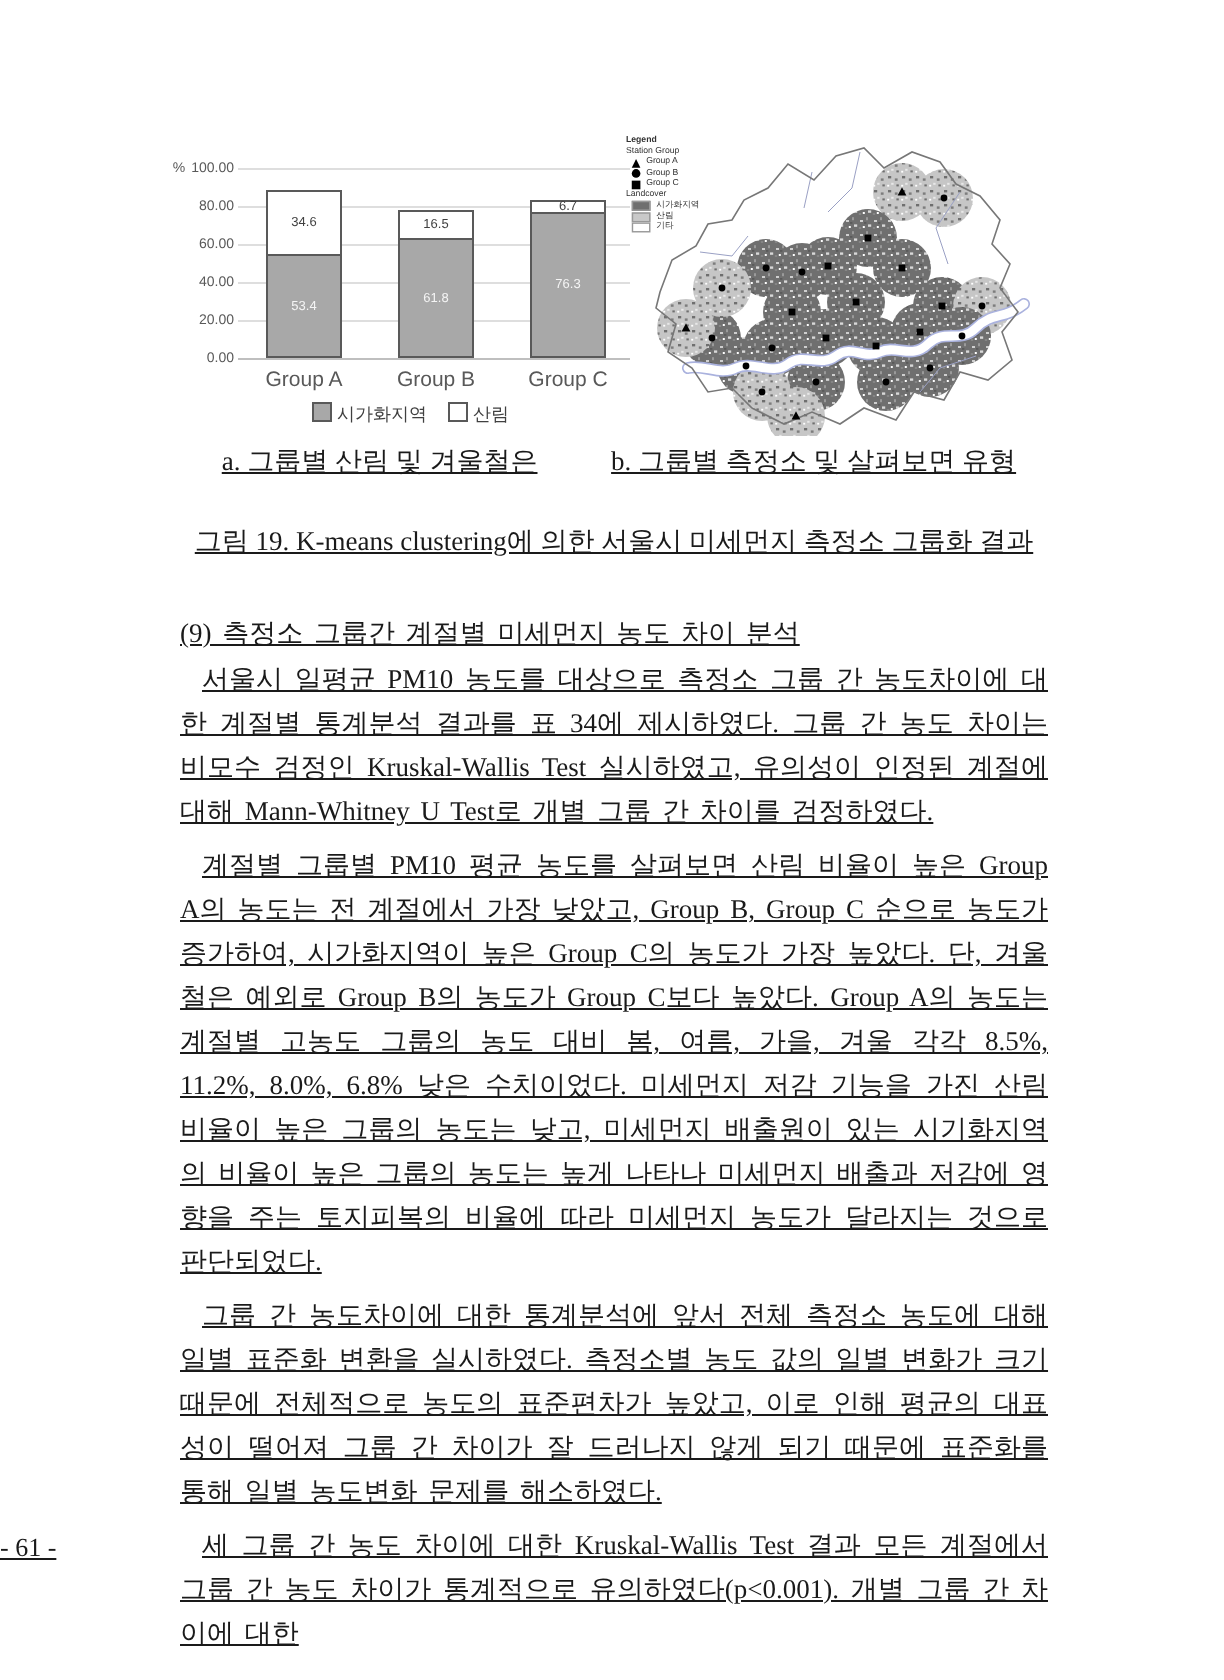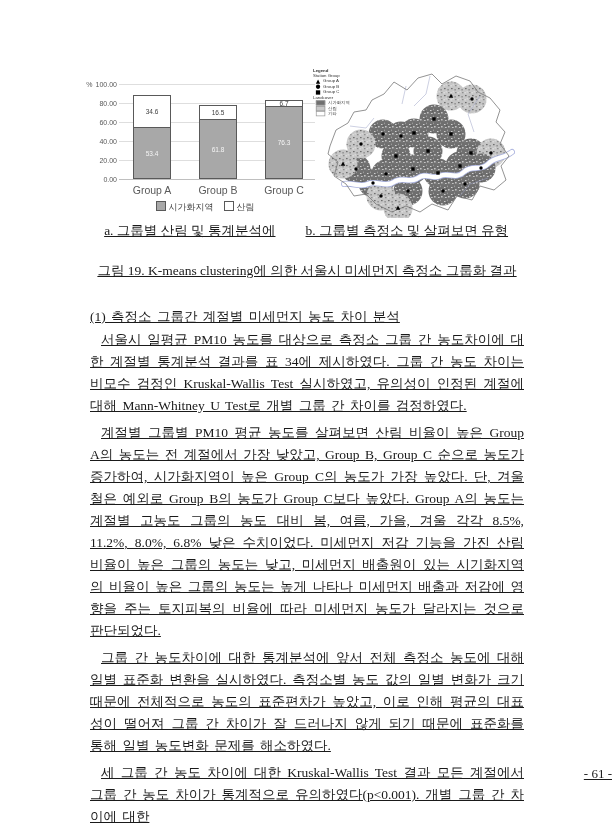--- a/index.html
+++ b/index.html
@@ -42,21 +42,21 @@
   #caprow .cap{text-align:center;}
   #caprow .cap.a{width:46%;}
   #caprow .cap.b{width:54%;}
   #capmain{left:60px;top:262px;width:494px;text-align:center;font-size:13.5px;}
 
   
   #bodytext{left:90px;top:306px;width:434px;font-size:13.5px;line-height:22px;text-align:justify;word-spacing:2px;}
   #bodytext p{margin:0 0 5px 0;text-indent:11px;}
   #bodytext p.heading{text-indent:0;margin-bottom:1px;}
 
-  #pageno{left:0;top:766px;width:612px;text-align:right;font-size:13px;}
+  #pageno{left:0;top:766px;width:612px;text-align:left;font-size:13px;}
 </style>
 </head>
 <body>
 
 <div class="abs" id="chart">
     <div class="ytick" style="top: 7px;"><span class="pct">%</span>100.00</div>
     <div class="ytick" style="top: 26px;">80.00</div>
     <div class="ytick" style="top: 45px;">60.00</div>
     <div class="ytick" style="top: 64px;">40.00</div>
     <div class="ytick" style="top: 83px;">20.00</div>
@@ -209,30 +209,30 @@
     </div>
     <div class="row">
       <span class="lsw" style="background:#ffffff"></span>
       <span>기타</span>
     </div>
   </div>
 </div>
 
 <div class="abs" id="caprow">
   <div class="cap a">
-    <div>a. 그룹별 산림 및 통계분석에</div>
+    <div>a. 그룹별 산림 및 겨울철은</div>
   </div>
   <div class="cap b">
     <div>b. 그룹별 측정소 및 살펴보면 유형</div>
   </div>
 </div>
 <div class="abs" id="capmain">그림 19. K-means clustering에 의한 서울시 미세먼지 측정소 그룹화 결과</div>
 
 <div class="abs" id="bodytext">
-  <p class="heading">(1) 측정소 그룹간 계절별 미세먼지 농도 차이 분석</p>
+  <p class="heading">(9) 측정소 그룹간 계절별 미세먼지 농도 차이 분석</p>
   <div id="paras">
       <p>서울시 일평균 PM10 농도를 대상으로 측정소 그룹 간 농도차이에 대한 계절별 통계분석 결과를 표 34에 제시하였다. 그룹 간 농도 차이는 비모수 검정인 Kruskal-Wallis Test 실시하였고, 유의성이 인정된 계절에 대해 Mann-Whitney U Test로 개별 그룹 간 차이를 검정하였다.</p>
       <p>계절별 그룹별 PM10 평균 농도를 살펴보면 산림 비율이 높은 Group A의 농도는 전 계절에서 가장 낮았고, Group B, Group C 순으로 농도가 증가하여, 시가화지역이 높은 Group C의 농도가 가장 높았다. 단, 겨울철은 예외로 Group B의 농도가 Group C보다 높았다. Group A의 농도는 계절별 고농도 그룹의 농도 대비 봄, 여름, 가을, 겨울 각각 8.5%, 11.2%, 8.0%, 6.8% 낮은 수치이었다. 미세먼지 저감 기능을 가진 산림 비율이 높은 그룹의 농도는 낮고, 미세먼지 배출원이 있는 시기화지역의 비율이 높은 그룹의 농도는 높게 나타나 미세먼지 배출과 저감에 영향을 주는 토지피복의 비율에 따라 미세먼지 농도가 달라지는 것으로 판단되었다.</p>
       <p>그룹 간 농도차이에 대한 통계분석에 앞서 전체 측정소 농도에 대해 일별 표준화 변환을 실시하였다. 측정소별 농도 값의 일별 변화가 크기 때문에 전체적으로 농도의 표준편차가 높았고, 이로 인해 평균의 대표성이 떨어져 그룹 간 차이가 잘 드러나지 않게 되기 때문에 표준화를 통해 일별 농도변화 문제를 해소하였다.</p>
       <p>세 그룹 간 농도 차이에 대한 Kruskal-Wallis Test 결과 모든 계절에서 그룹 간 농도 차이가 통계적으로 유의하였다(p&lt;0.001). 개별 그룹 간 차이에 대한</p>
     </div>
 </div>
 
 <div class="abs" id="pageno">- 61 -</div>
 

